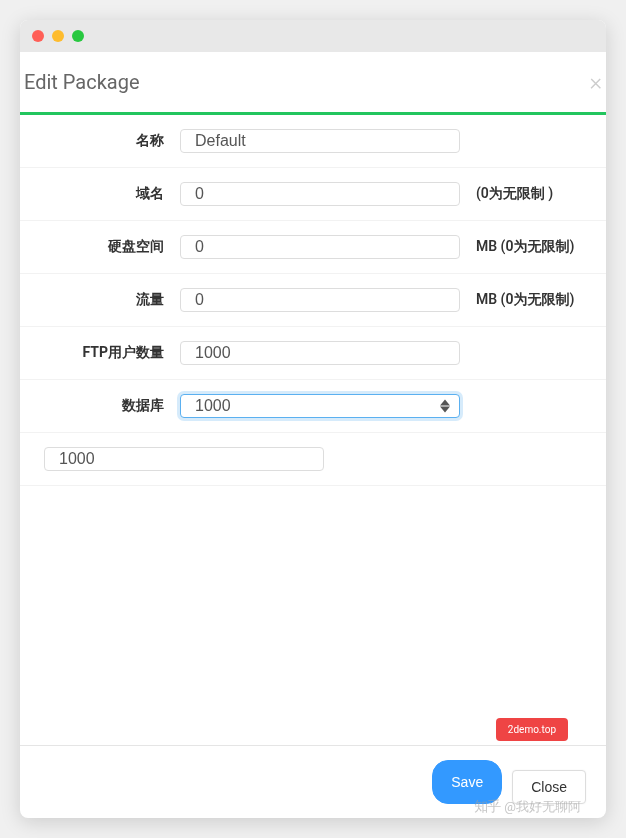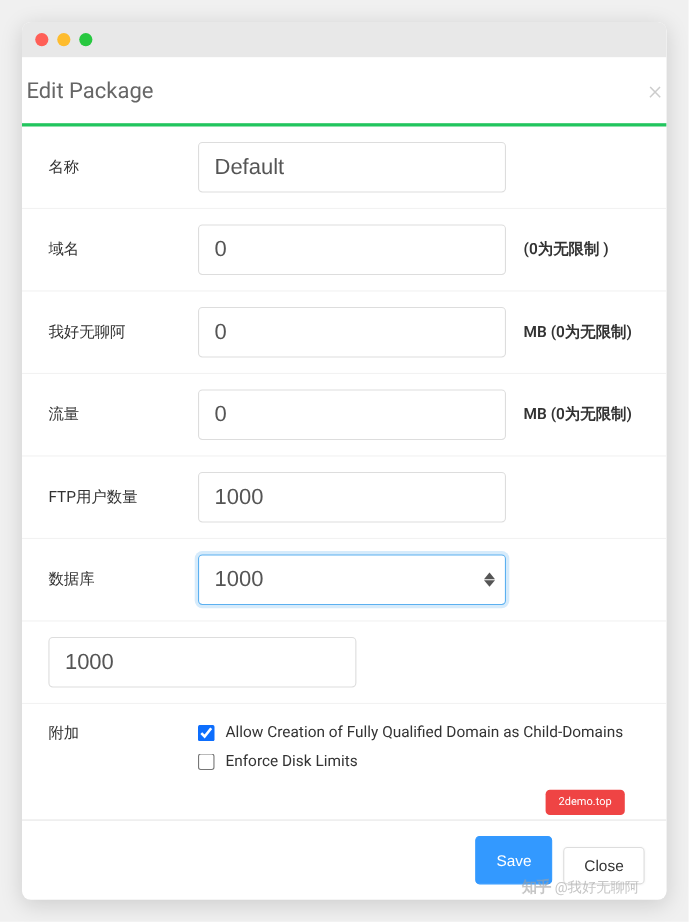--- a/index.html
+++ b/index.html
@@ -74,32 +74,33 @@
       display: flex;
       align-items: center;
       padding: 14px 24px;
       gap: 16px;
     }
     .form-divider {
       border-top: 1px solid #f2f2f2;
     }
     .form-label {
       width: 120px;
-      font-weight: 400;
+      text-align: right;
+      font-weight: 700;
       color: #333;
       font-size: 14px;
       flex-shrink: 0;
     }
     .form-input {
       width: 280px;
-      height: 46px;
+      height: 24px;
       padding: 8px 14px;
       border: 1px solid #ddd;
       border-radius: 4px;
-      font-size: 20px;
+      font-size: 16px;
       color: #555;
       outline: none;
     }
     .form-input.focused {
       border-color: #5bb0f0;
       box-shadow: 0 0 0 3px rgba(91,176,240,0.25);
     }
     .form-input-number {
       position: relative;
       width: 280px;
@@ -177,20 +178,21 @@
       padding: 8px 18px;
       border-radius: 4px;
       font-size: 14px;
       cursor: pointer;
       border: 1px solid transparent;
     }
     .btn-primary {
       background: #3399ff;
       color: #fff;
       border-color: #3399ff;
+      border-radius: 16px;
     }
     .btn-default {
       background: #fff;
       color: #333;
       border-color: #ddd;
       box-shadow: 0 0 2px rgba(0,0,0,0.05);
       margin-top: 10px;
     }
     .tooltip {
       position: absolute;
@@ -209,21 +211,21 @@
       right: 45px;
       color: rgba(160,160,160,0.6);
       font-size: 13px;
       pointer-events: none;
       z-index: 100;
       display: flex;
       align-items: center;
       gap: 4px;
     }
     .zhihu-logo {
-      font-weight: 700;
+      font-weight: 400;
       font-size: 14px;
       letter-spacing: -1px;
     }
   </style>
 </head>
 <body>
 
 <div class="window">
   <div class="titlebar">
     <div class="traffic-light tl-red"></div>
@@ -247,21 +249,21 @@
 
     <div class="form-group">
       <div class="form-label">域名</div>
       <input class="form-input" type="text" value="0" style="">
       <div class="form-suffix">(0为无限制 )</div>
     </div>
 
     <div class="form-divider"></div>
 
     <div class="form-group">
-      <div class="form-label">我好无聊阿</div>
+      <div class="form-label">硬盘空间</div>
       <input class="form-input" type="text" value="0" style="">
       <div class="form-suffix">MB (0为无限制)</div>
     </div>
 
     <div class="form-divider"></div>
 
     <div class="form-group">
       <div class="form-label">流量</div>
       <input class="form-input" type="text" value="0" style="">
       <div class="form-suffix">MB (0为无限制)</div>
@@ -288,33 +290,20 @@
     </div>
 
     <div class="form-divider"></div>
 
     <div class="form-group">
       <input class="form-input" type="text" value="1000" style="">
     </div>
 
     <div class="form-divider"></div>
 
-    <div class="form-group addon-group">
-      <div class="form-label">附加</div>
-      <div class="checkbox-group">
-        <div class="checkbox-row">
-          <input type="checkbox" class="checkbox" checked="" style="">
-          <span class="checkbox-label">Allow Creation of Fully Qualified Domain as Child-Domains</span>
-        </div>
-        <div class="checkbox-row">
-          <input type="checkbox" class="checkbox" style="">
-          <span class="checkbox-label">Enforce Disk Limits</span>
-        </div>
-      </div>
-    </div>
 
   </div>
 
   <div class="modal-footer">
     <div class="tooltip">2demo.top</div>
     <button class="btn btn-primary">Save</button>
     <button class="btn btn-default">Close</button>
   </div>
 </div>
 

